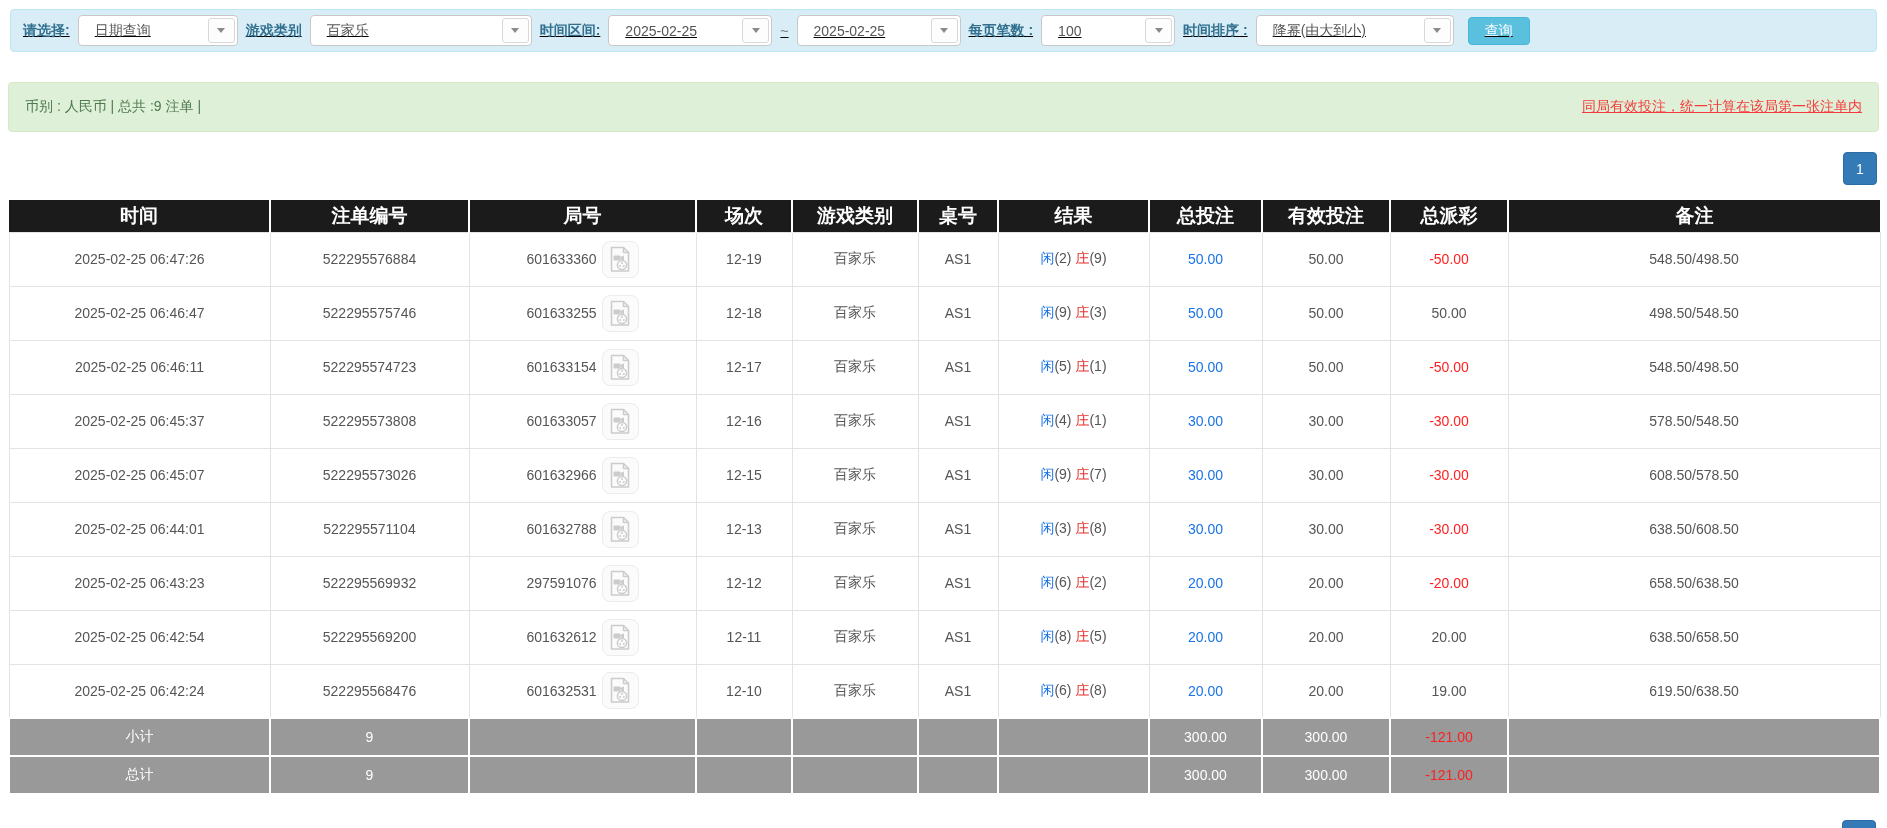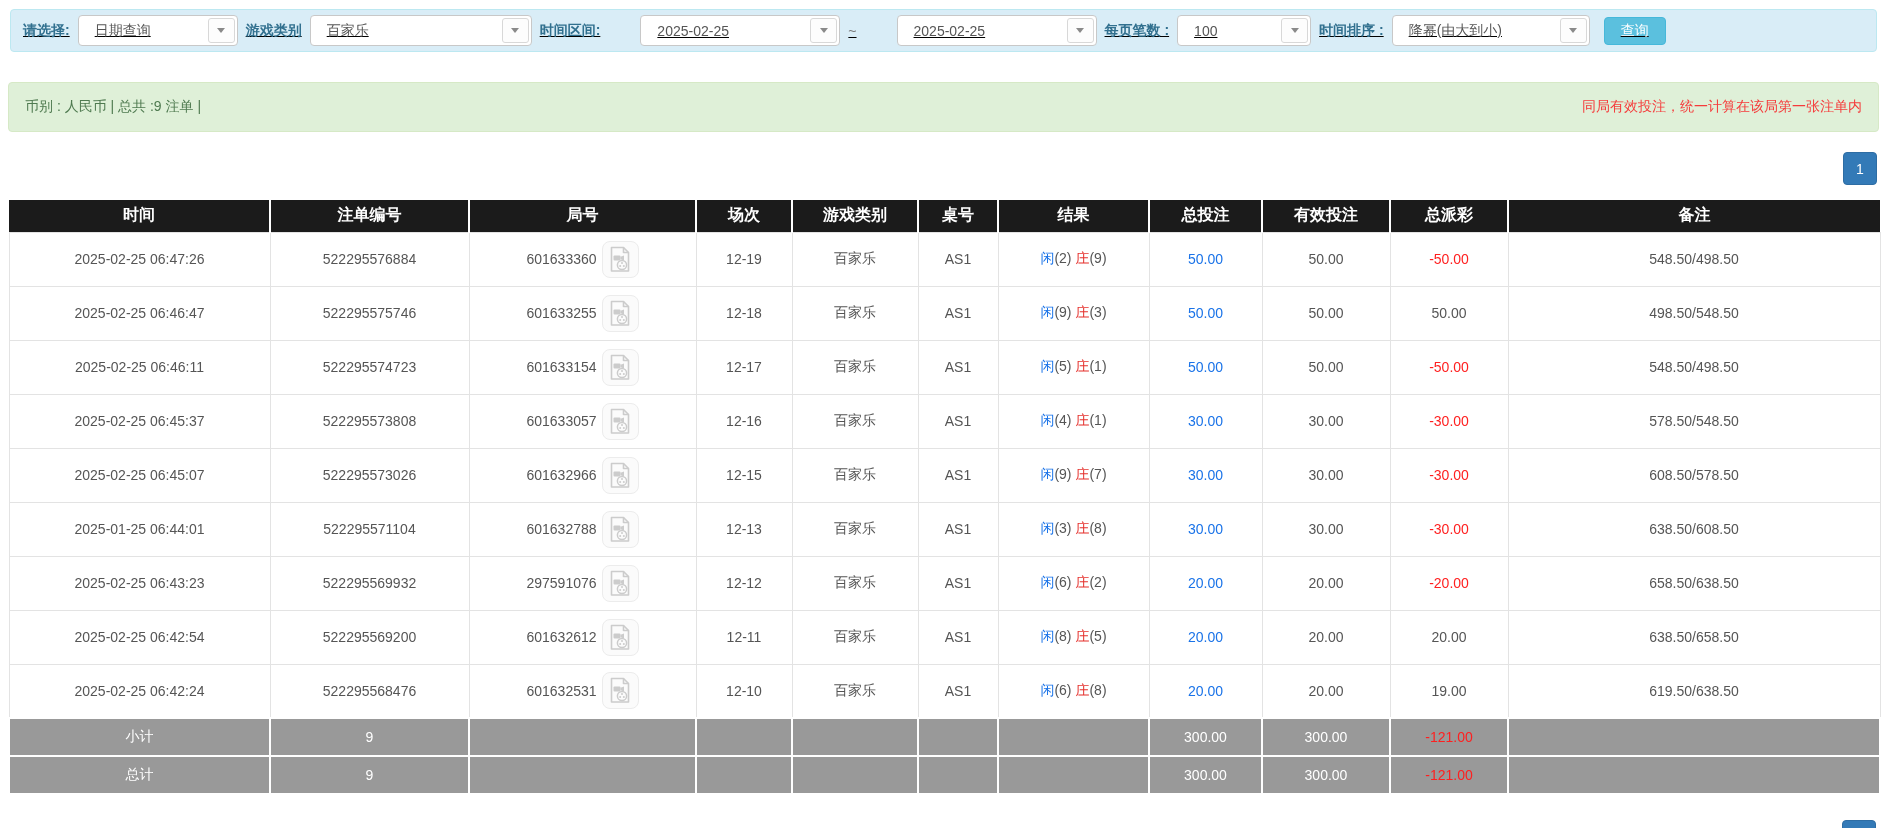--- a/index.html
+++ b/index.html
@@ -19,56 +19,56 @@
   .combo {
     display:flex; align-items:stretch; height:31px; background:#fff;
     border:1px solid #c8c8c8; border-radius:4px; overflow:hidden;
   }
   .combo-text { flex:1; display:flex; align-items:center; padding:0 16px; font-size:14px; color:#555; white-space:nowrap; overflow:hidden; }
   .combo-arrow {
     width:27px; margin:2px; border:1px solid #d8d8d8; border-radius:3px;
     display:flex; align-items:center; justify-content:center; background:#fdfdfd; cursor:pointer;
   }
   .combo-arrow::after { content:""; width:0; height:0; border-left:4px solid transparent; border-right:4px solid transparent; border-top:5px solid #8a8a8a; }
-  .w-select { width:160px; } .w-game { width:222px; } .w-date { width:200px;margin-left:32px; }
+  .w-select { width:160px; } .w-game { width:222px; } .w-date { width:164px; }
   .w-size { width:134px; } .w-sort { width:198px;text-align:right; }
   .tilde { color:#777; font-size:14px; }
   .btn-search {
     height:28px; padding:0 16px; margin-left:6px; background:#5bc0de; border:1px solid #46b8da;
     border-radius:4px; color:#fff; font-size:14px; cursor:pointer;
   }
 
   
   .summary-bar {
     position:absolute; left:8px; top:82px; width:1871px; height:50px;
     background:#dff0d8; border:1px solid #d6e9c6; border-radius:4px;
     display:flex; align-items:center; justify-content:space-between; padding:0 16px; font-size:14px;
   }
   .summary-left { color:#4f7a50; }
-  .summary-right { color:#f53b3b; }
+  .summary-right { color:#f53b3b;text-decoration:underline; }
 
   
   .page-btn {
     position:absolute; width:34px; height:33px; background:#337ab7; border:1px solid #2e6da4;
     border-radius:4px; color:#fff; font-size:14px; display:flex; align-items:center; justify-content:center; cursor:pointer;
   }
   .page-btn-top { top:152px; right:10px; }
   .page-btn-bottom { top:820px; right:11px; }
 
   
   table.records {
     position:absolute; left:8px; top:200px; width:1871px;
     border-collapse:collapse; table-layout:fixed;
   }
   .c-time{width:261px;} .c-betid{width:199px;} .c-round{width:227px;} .c-session{width:96px;}
   .c-game{width:126px;} .c-table{width:80px;} .c-result{width:151px;} .c-totalbet{width:113px;}
   .c-validbet{width:128px;} .c-payout{width:118px;} .c-remark{width:372px;}
 
   thead th {
-    background:#1b1b1b; color:#fff; font-size:16px; font-weight:bold;
+    background:#1b1b1b; color:#fff; font-size:19px; font-weight:bold;
     height:32px; text-align:center; border-left:2px solid #fff;
   }
   thead th:first-child { border-left:none; }
 
   tbody td {
     background:#fff; border:1px solid #e3e3e3; height:54px;
     text-align:center; font-size:14px; color:#555; padding:0 4px;
   }
   .val-blue { color:#1a73e8; }
   .neg { color:#ff1f1f; }
@@ -320,21 +320,21 @@
     <td>
       <span class="res-player">闲</span><span class="res-pts">(9)</span>
       <span class="res-banker">庄</span><span class="res-pts">(7)</span>
     </td>
     <td class="val-blue">30.00</td>
     <td>30.00</td>
     <td class="neg">-30.00</td>
     <td>608.50/578.50</td>
   </tr>
       <tr>
-    <td>2025-01-25 06:44:01</td>
+    <td>2025-02-25 06:44:01</td>
     <td>522295571104</td>
     <td>
       <div class="round-wrap">
         <span>601632788</span>
         <button class="video-btn">
           <svg width="22" height="27" viewBox="0 0 22 27">
             <path d="M2.5 1.5 h12 l5 5 v18.5 h-17 z" fill="none" stroke="#cccccc" stroke-width="1.6" stroke-linejoin="round"></path>
             <path d="M14.5 1.5 v5 h5" fill="none" stroke="#cccccc" stroke-width="1.6" stroke-linejoin="round"></path>
             <rect x="4.5" y="9.5" width="7" height="5" rx="1" fill="#cccccc"></rect>
             <path d="M11.5 10.8 L15 9.5 v5 l-3.5 -1.3 z" fill="#cccccc"></path>

